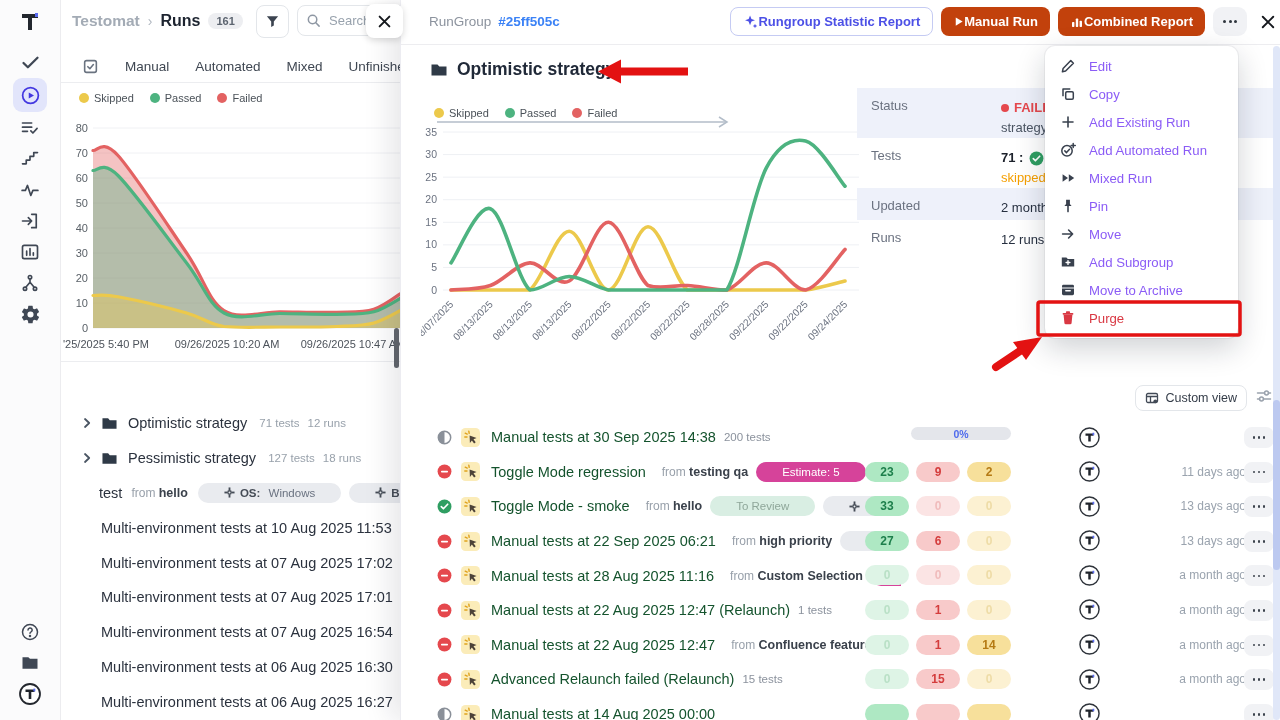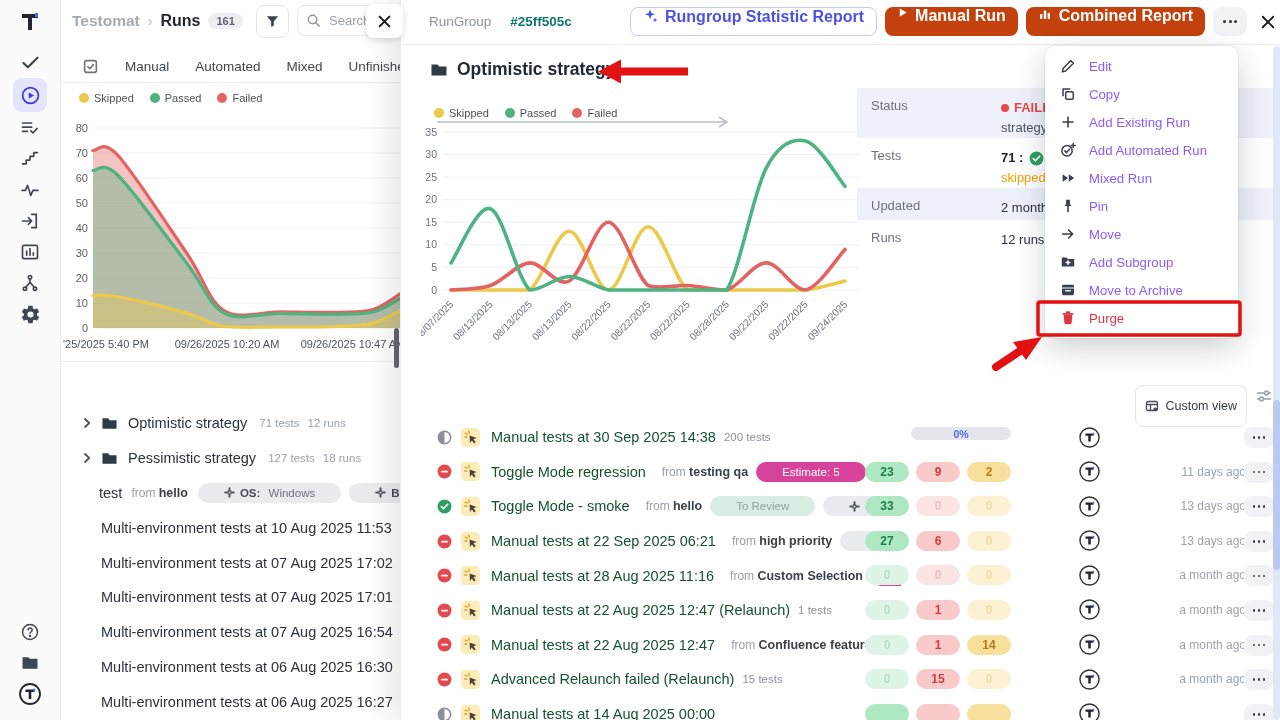--- a/index.html
+++ b/index.html
@@ -48,43 +48,43 @@
   .b-env b{color:#454c56;font-weight:700;}
   .cnt{width:44px;height:20px;border-radius:10px;font-size:12px;font-weight:700;display:flex;align-items:center;justify-content:center;flex:none;}
   .cp1{background:#aee8c3;color:#1d7f4b;} .cp0{background:#def4e6;color:#b9e0c6;}
   .cf1{background:#f8caca;color:#d43d3d;} .cf0{background:#fbe4e4;color:#f0bcbc;}
   .cs1{background:#f7e09b;color:#b57a14;} .cs0{background:#fcf1d2;color:#eedca6;}
   .prog{width:100px;height:13px;border-radius:7px;background:#e4e6eb;display:flex;align-items:center;justify-content:center;font-size:10.5px;font-weight:700;color:#4f6bed;}
   
   .modal{position:absolute;left:400px;top:0;width:880px;height:720px;background:#fff;border-left:1px solid #ececf1;box-shadow:-10px 0 26px rgba(16,24,40,.10);z-index:10;}
   .m-head{position:absolute;left:0;right:0;top:0;height:44px;border-bottom:1px solid #ededf0;}
   .m-id{position:absolute;left:28px;top:14px;font-size:13.5px;color:#8c939e;}
-  .m-id b{color:#0f766e;margin-left:19px;text-align:right;}
+  .m-id b{color:#3b82f6;margin-left:7px;text-align:right;}
   .m-actions{position:absolute;right:6px;top:7px;display:flex;gap:8px;align-items:center;}
-  .btn{height:29px;border-radius:8px;display:flex;align-items:flex-start;gap:7px;padding:0 12px;font-size:16px;font-weight:600;cursor:pointer;box-sizing:border-box;white-space:nowrap;}
+  .btn{height:29px;border-radius:8px;display:flex;align-items:center;padding:0 12px;font-size:13px;font-weight:600;cursor:pointer;box-sizing:border-box;white-space:nowrap;}
   .btn-outline{border:1px solid #c5cbf3;color:#4c50e6;background:#fff;}
   .btn-solid{background:#c2410c;color:#fff;}
   .btn-dots{width:34px;height:29px;background:#f1f2f5;border-radius:9px;display:flex;align-items:center;justify-content:center;gap:2.5px;cursor:pointer;}
   .btn-dots i{width:3px;height:3px;border-radius:50%;background:#2f353d;}
   .m-close{margin-left:6px;cursor:pointer;display:flex;align-items:center;}
   .m-title{position:absolute;left:29px;top:59px;display:flex;align-items:center;gap:9px;}
   .m-title span{font-size:17.5px;font-weight:700;color:#202938;}
   .legend-m{position:absolute;left:33px;top:107px;}
   .info{position:absolute;left:456px;top:88px;width:424px;}
   .info-row{display:flex;padding:10px 0 0 14px;box-sizing:border-box;}
   .info-row.hl{background:#eef1fa;}
   .ir-1,.ir-2{height:50px;} .ir-3,.ir-4{height:32px;}
   .info-label{width:130px;font-size:13px;color:#6b7280;flex:none;}
   .info-value{font-size:13px;color:#273040;line-height:1.55;white-space:nowrap;}
   .iv-status{color:#e5484d;font-weight:700;display:flex;align-items:center;gap:5px;}
   .iv-status i{width:8px;height:8px;border-radius:50%;background:#e5484d;display:inline-block;}
   .iv-sub{color:#4b5563;}
   .iv-skip{color:#f59f00;}
   .iv-tests{display:flex;align-items:center;gap:6px;font-weight:700;color:#1c212b;}
-  .m-toolbar-btn{position:absolute;right:34px;top:385px;height:24px;border:1px solid #e3e6ea;border-radius:8px;background:#fff;display:flex;align-items:center;gap:6px;padding:8px 9px;font-size:12.5px;color:#343c48;font-weight:500;cursor:pointer;}
+  .m-toolbar-btn{position:absolute;right:34px;top:385px;height:24px;border:1px solid #e3e6ea;border-radius:8px;background:#fff;display:flex;align-items:center;gap:6px;padding:0 9px;font-size:12.5px;color:#343c48;font-weight:500;cursor:pointer;}
   .m-sliders{position:absolute;right:9px;top:389px;cursor:pointer;}
   .m-scrolltrack{position:absolute;right:1px;top:46px;width:7px;bottom:0;background:#e0e7f8;border-radius:4px;}
   .m-scrollthumb{position:absolute;right:1px;top:400px;width:7px;height:170px;background:#bcc9f0;border-radius:4px;}
   
   .runs{position:absolute;left:0;right:0;top:420px;bottom:0;overflow:hidden;}
   .run-row{position:relative;height:34.6px;display:flex;align-items:center;padding:0 8px 0 36px;box-sizing:border-box;}
   .r-cursor{margin-left:9px;flex:none;display:flex;}
   .r-status{flex:none;display:flex;}
   .r-main{margin-left:11px;margin-right:372px;flex:1;min-width:0;display:flex;align-items:center;gap:8px;overflow:hidden;white-space:nowrap;}
   .r-title{font-size:14.5px;color:#14532d;cursor:pointer;}

